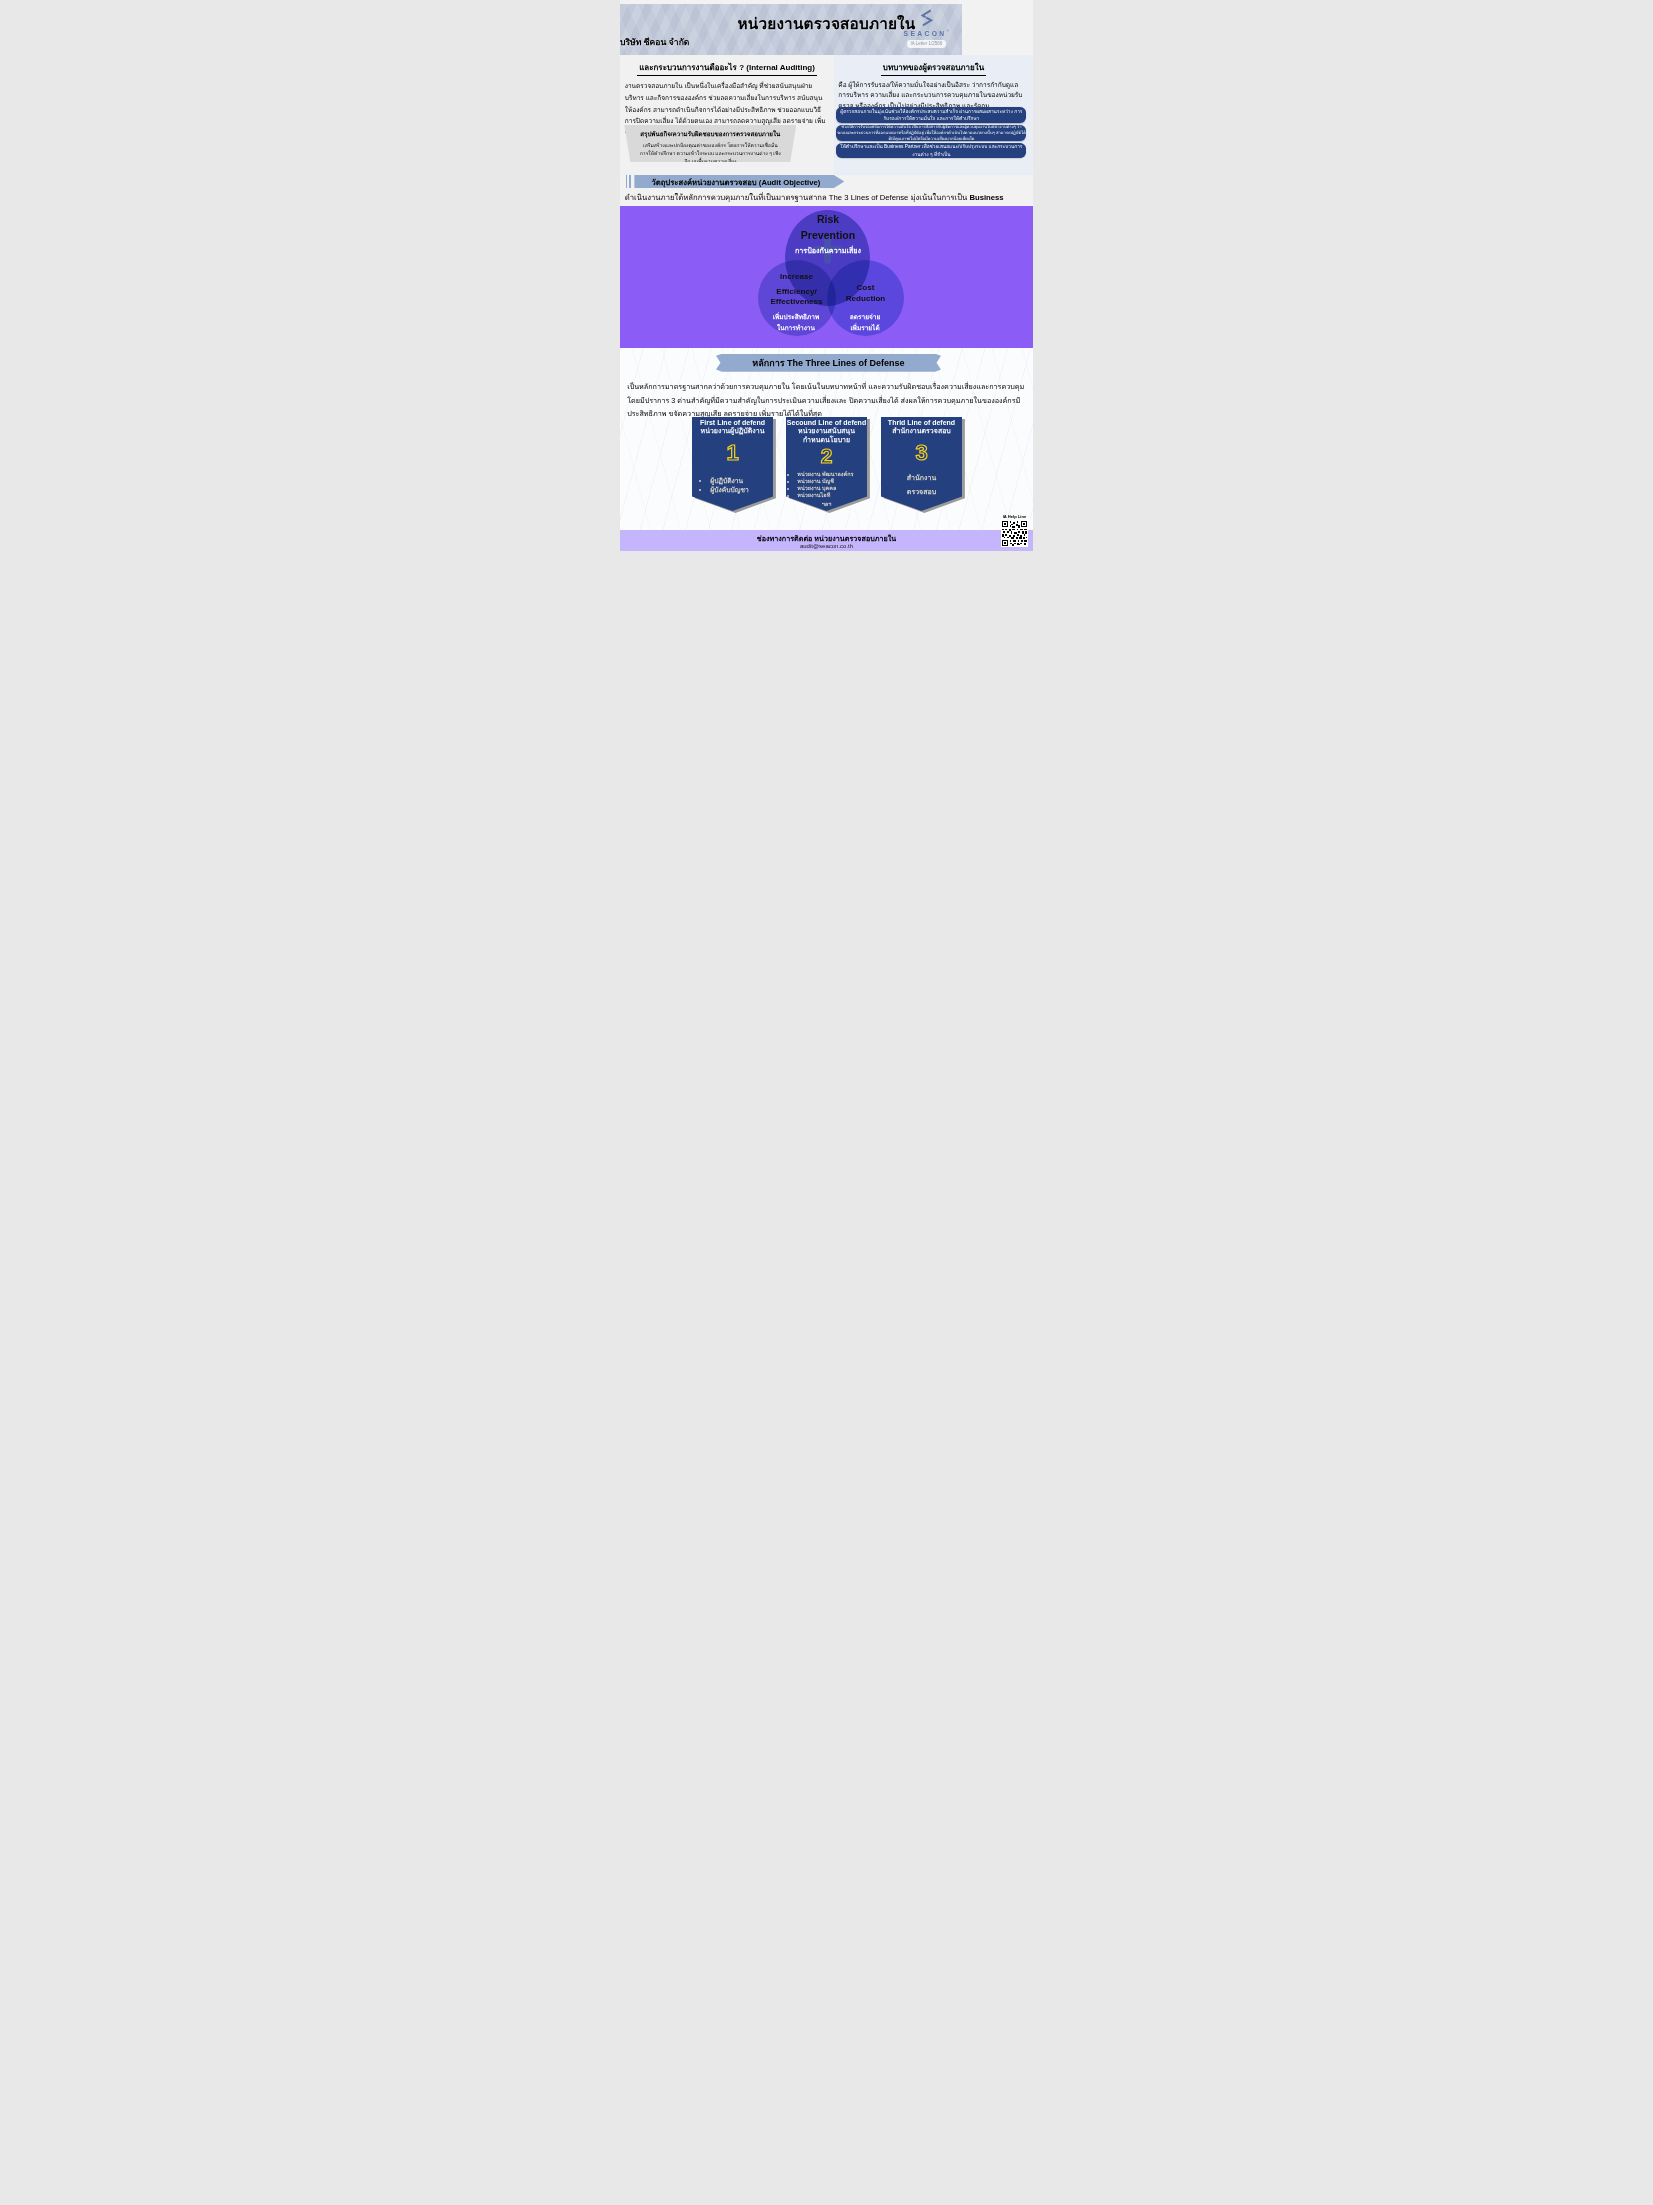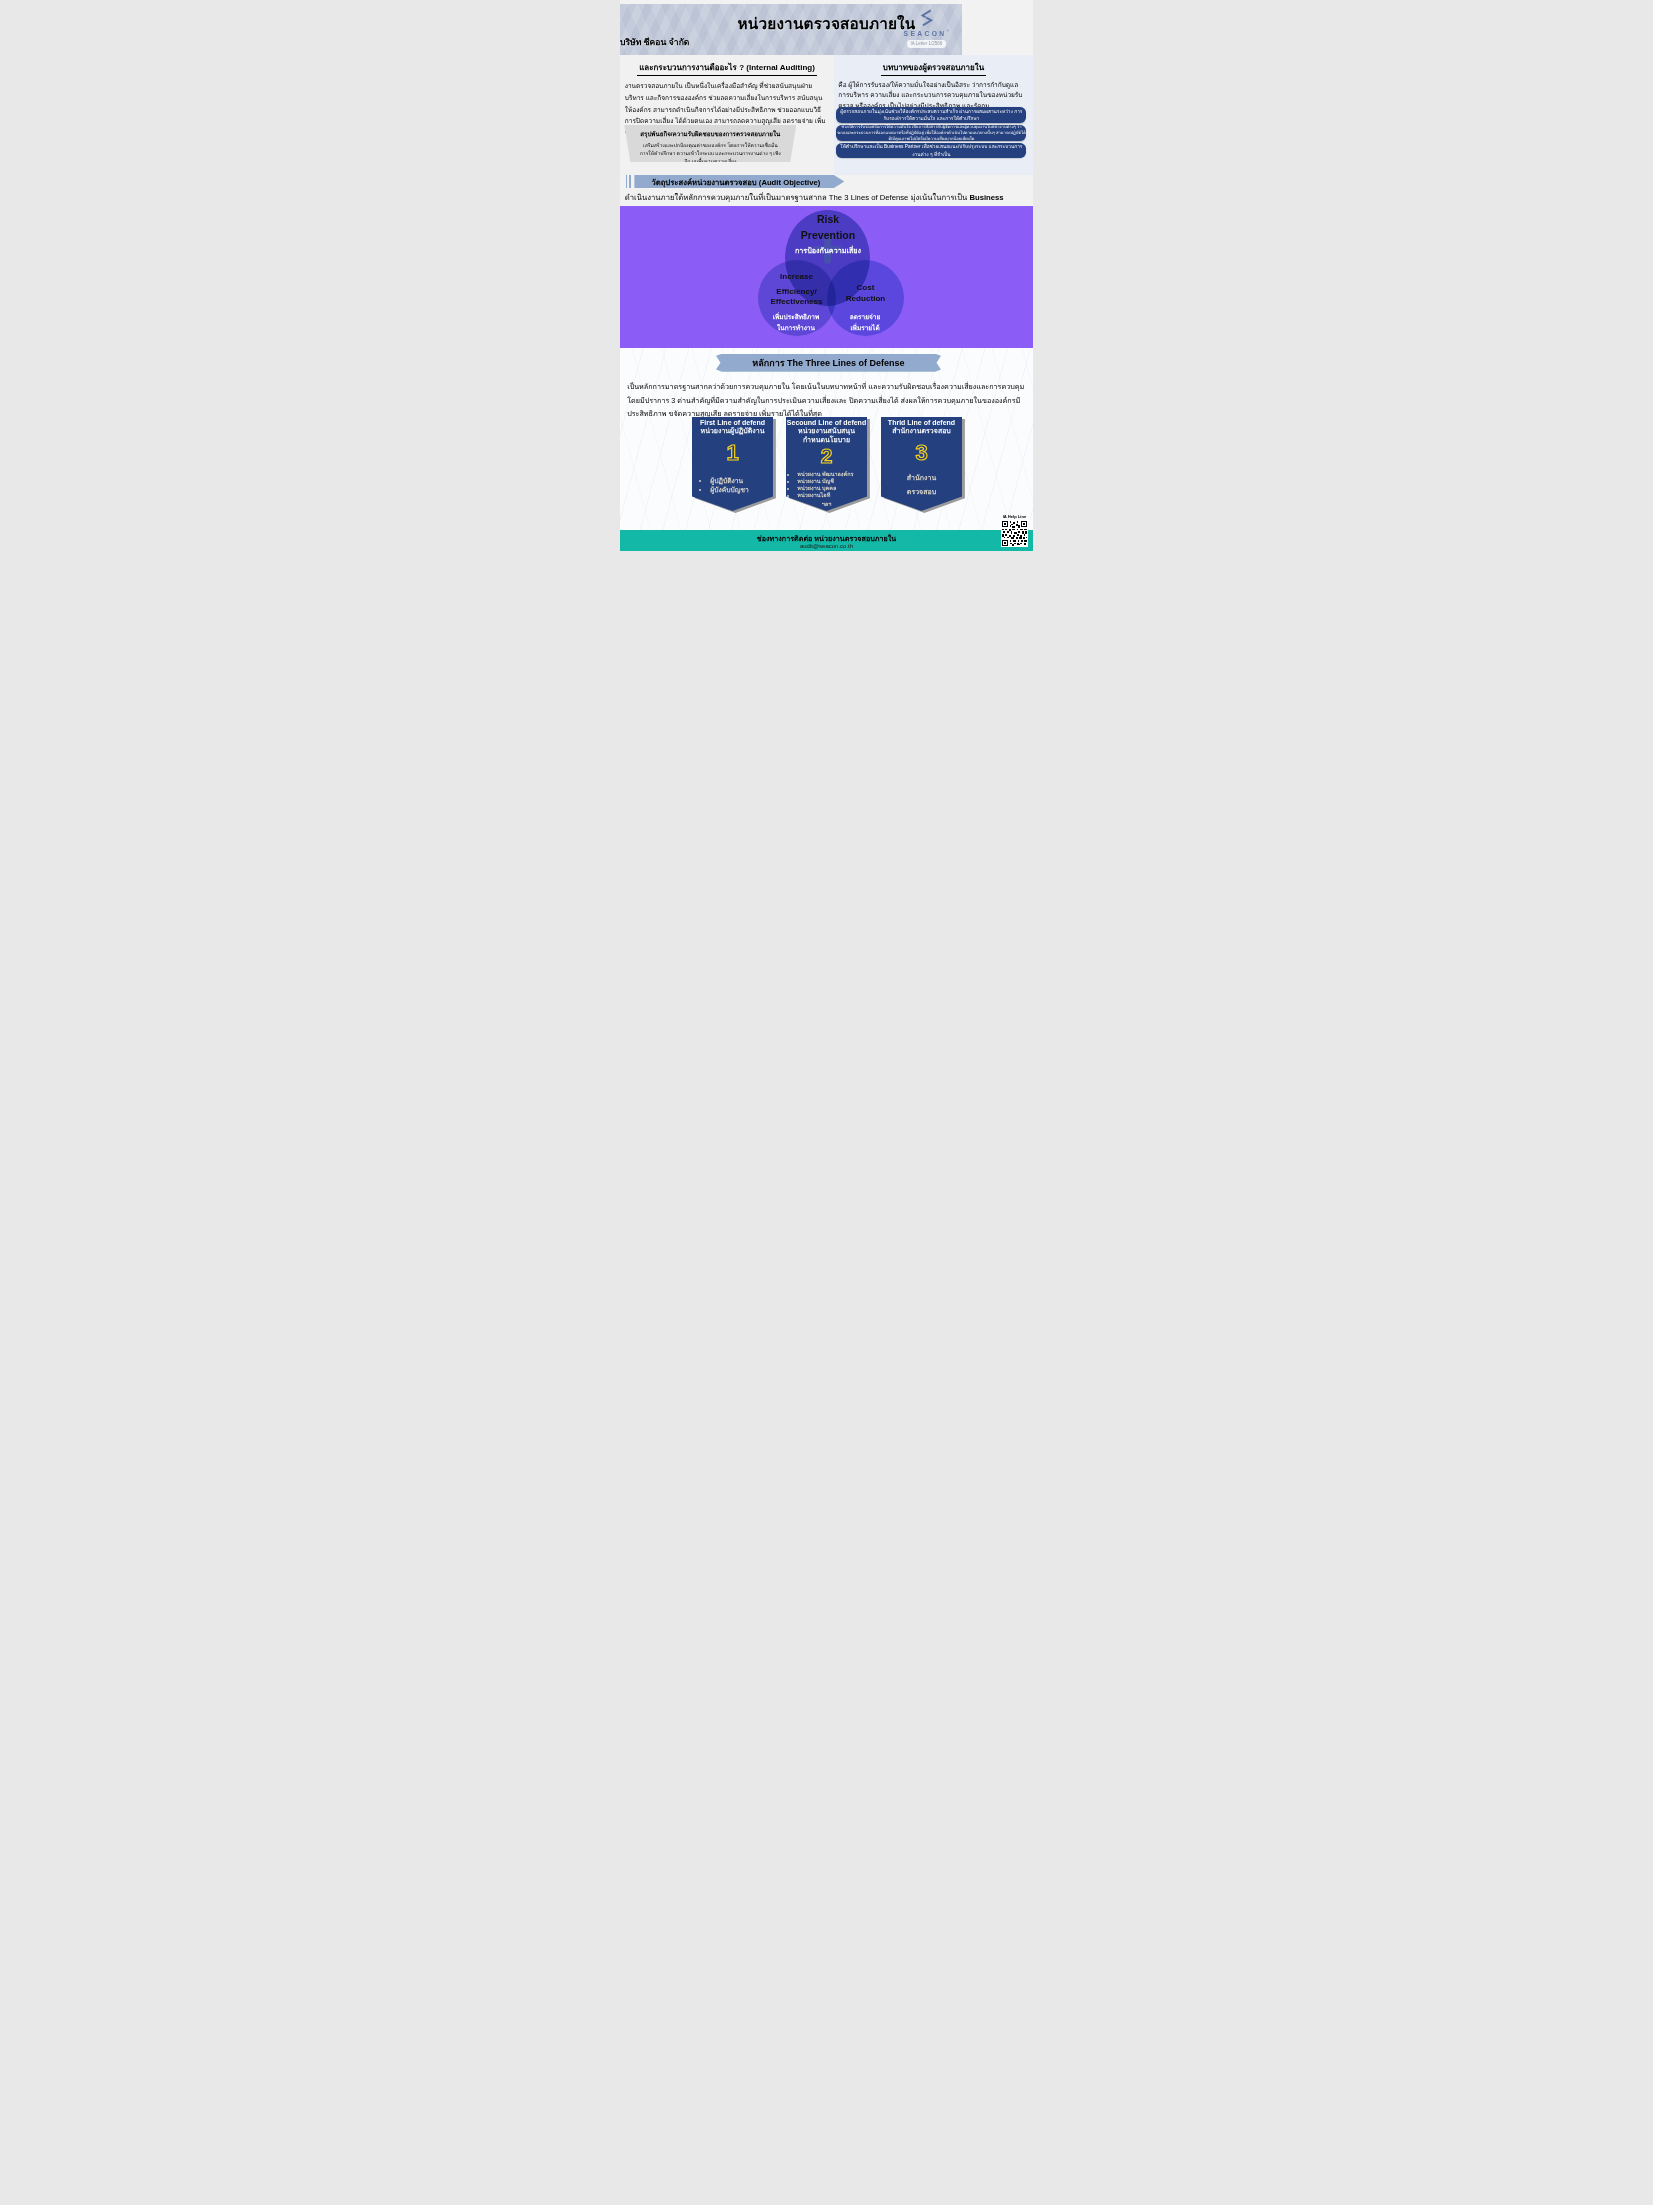--- a/index.html
+++ b/index.html
@@ -83,21 +83,21 @@
   .card-sub{font-size:7px;font-weight:600;line-height:1.2;color:#f3f4f8;}
   .card-num{font-weight:800;color:transparent;-webkit-text-stroke:1.2px #f2cf1e;line-height:1;}
   .c1 .card-num,.c3 .card-num{font-size:22px;margin-top:5.7px;}
   .c2 .card-num{font-size:21px;margin-top:1px;}
   .card ul{list-style:disc;text-align:left;color:#d8d4c9;margin:0 auto;padding:0 0 0 7.7px;}
   .c1 ul{margin-top:12.4px;width:52px;font-size:6.7px;line-height:1.35;font-weight:600;}
   .c2 ul{margin-top:4.3px;width:66px;font-size:5.5px;line-height:1.3;font-weight:600;}
   .card-more{font-size:5.5px;color:#d8d4c9;font-weight:600;margin-top:0.5px;}
   .c3-lines{margin-top:7.7px;font-size:7px;line-height:2.0;color:#d8d4c9;font-weight:600;}
   
-  .footer{position:absolute;left:0;top:530px;width:413px;height:35px;background:#14b8a6;}
+  .footer{position:absolute;left:0;top:530px;width:413px;height:35px;background:#c4b5fd;}
   .footer-line1{position:absolute;left:0;top:3.4px;width:413px;text-align:center;font-size:7.2px;font-weight:800;}
   .footer-line2{position:absolute;left:0;top:13px;width:413px;text-align:center;font-size:6px;color:#1a1a1a;}
   .qr-wrap{position:absolute;left:380px;top:514px;width:29px;text-align:center;z-index:9;}
   .qr-label{font-size:4.1px;font-weight:800;}
   .qr-box{margin-top:1px;background:#fff;width:27px;height:27px;display:inline-block;padding:1px;box-sizing:border-box;}
 </style>
 </head>
 <body>
 
 <div id="page">

